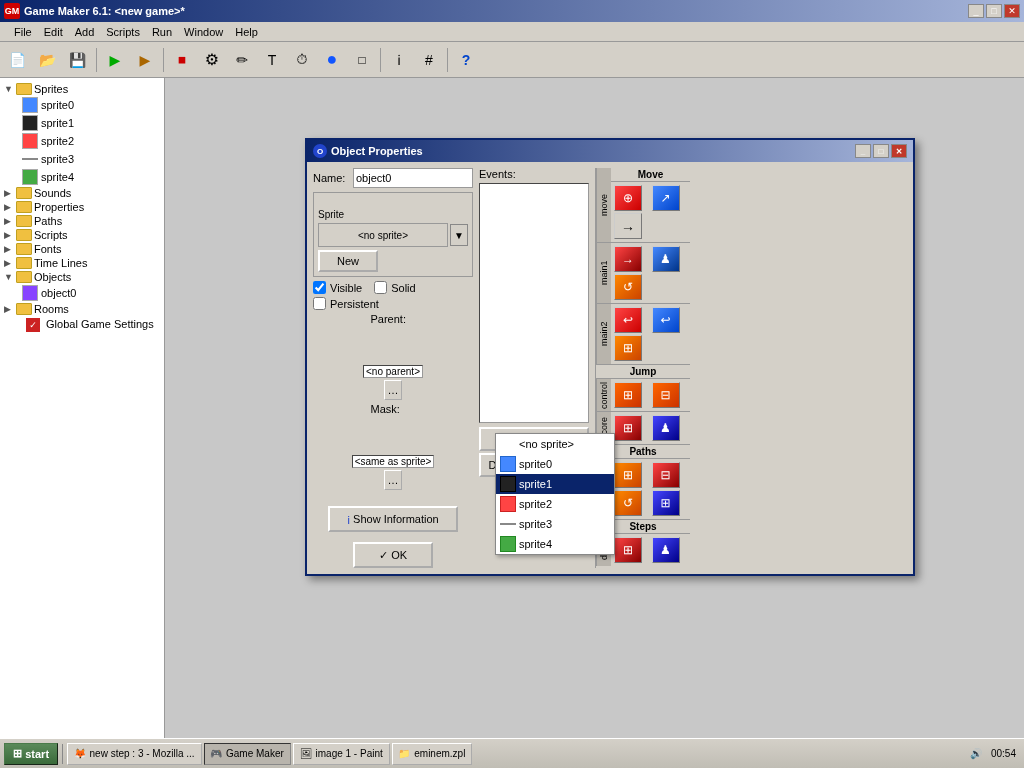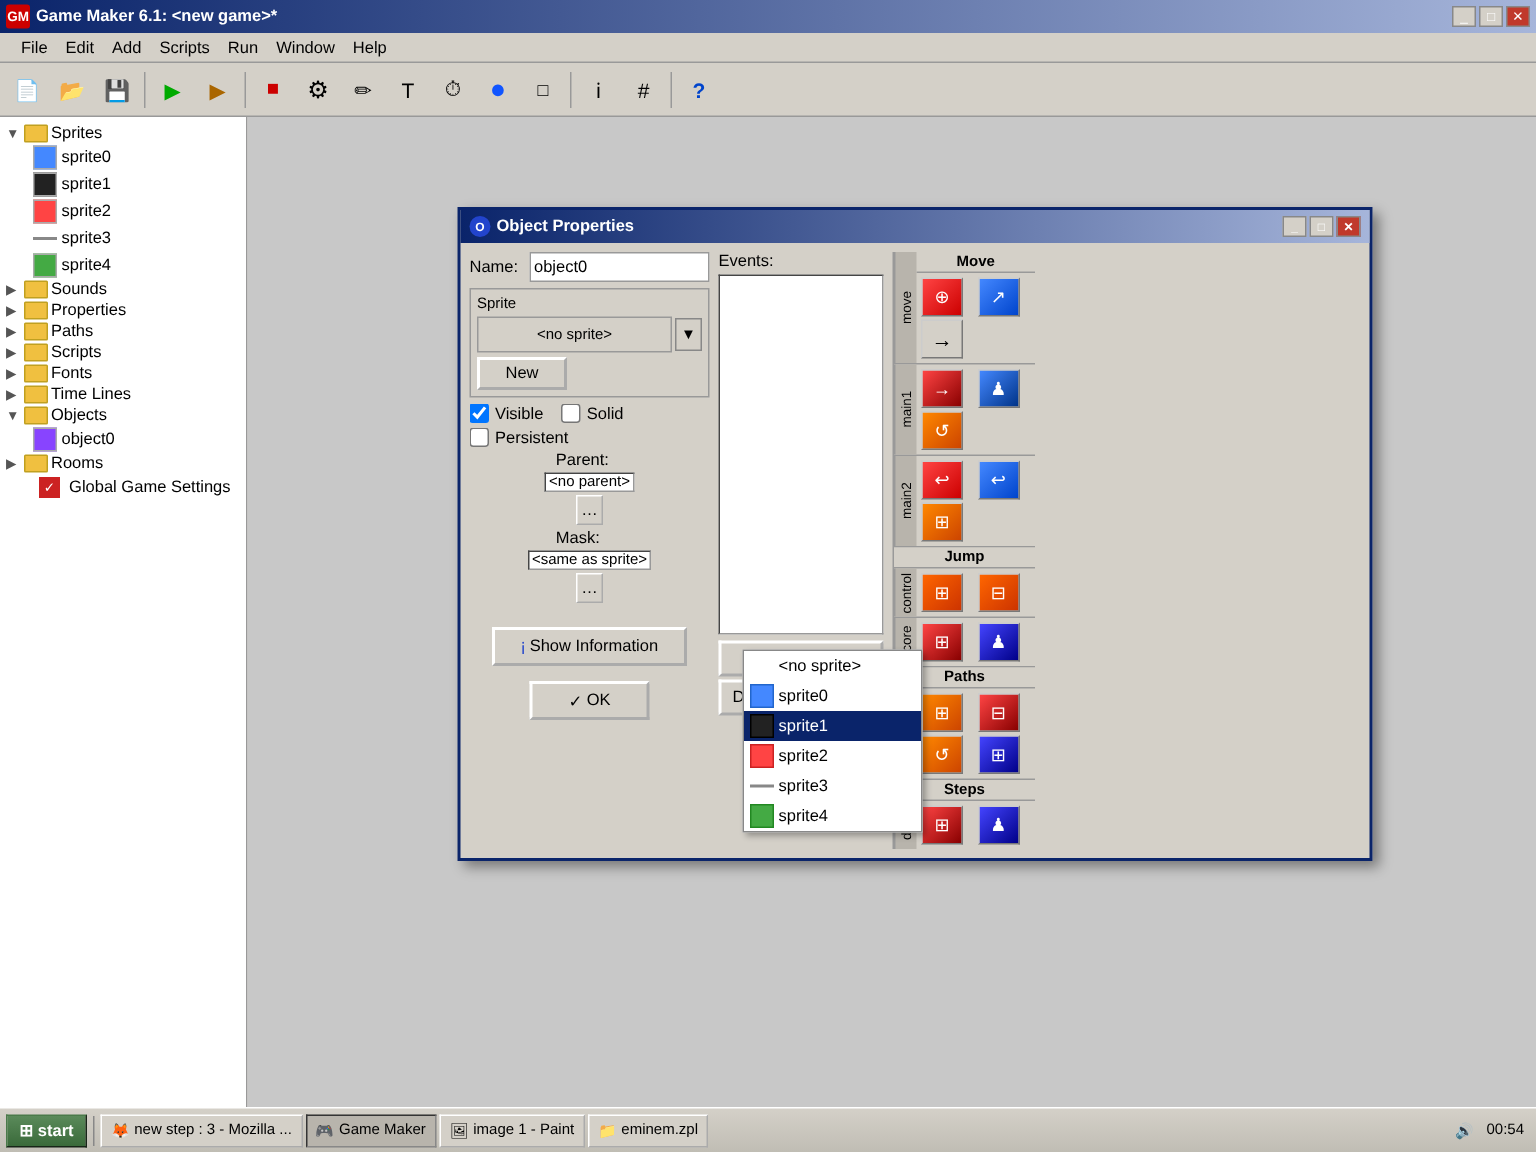--- a/index.html
+++ b/index.html
@@ -140,21 +140,21 @@
     .field-label { font-size: 11px; color: #000; min-width: 40px; }
     .field-input {
       flex: 1;
       height: 20px;
       border: 1px solid #999;
       background: white;
       padding: 0 2px;
       font-size: 11px;
     }
     .sprite-section { border: 1px solid #999; padding: 4px; margin-bottom: 4px; background: #d4d0c8; }
-    .sprite-section-label { font-size: 10px; margin-bottom: 3px; }
+    .sprite-section-label { font-size: 10px; margin-bottom: 3px; margin-top: 12px; }
     .sprite-preview {
       display: flex; align-items: center; gap: 2px; margin-bottom: 3px;
     }
     .sprite-preview-box {
       flex: 1; height: 24px; background: #d4d0c8; border: 1px solid #999;
       display: flex; align-items: center; justify-content: center; font-size: 10px;
     }
     .sprite-browse-btn { width: 18px; height: 22px; background: #d4d0c8; border: 1px solid #888; display: flex; align-items: center; justify-content: center; font-size: 10px; cursor: pointer; }
     .new-btn {
       width: 60px; height: 22px; background: #d4d0c8; border: 2px outset #fff;
@@ -162,21 +162,21 @@
     }
     .checkbox-row { display: flex; align-items: center; gap: 4px; margin: 3px 0; }
     .checkbox-row input[type=checkbox] { width: 13px; height: 13px; }
     .depth-row { display: flex; align-items: center; gap: 4px; margin: 3px 0; }
     .depth-input { width: 60px; height: 20px; border: 1px inset #999; background: white; font-size: 11px; padding: 0 2px; }
     .persistent-row { display: flex; align-items: center; gap: 4px; margin: 3px 0; }
     .field-row2 { display: flex; align-items: center; gap: 2px; margin: 3px 0; flex-direction: column; }
     .field-label2 { font-size: 11px; min-width: 45px; }
     .field-select {
       flex: 1; height: 20px; border: 1px inset #999; background: white; font-size: 10px; padding: 0 2px;
-      display: flex; align-items: center;
+      display: flex; align-items: center; margin-top: 38px;
     }
     .info-btn {
       width: 130px; height: 26px; background: #d4d0c8; border: 2px outset #fff;
       display: flex; align-items: center; justify-content: center; font-size: 11px; cursor: pointer; margin-top: 8px;
     }
 
     
     .dialog-events { width: 110px; flex-shrink: 0; }
     .panel-label { font-size: 11px; margin-bottom: 3px; }
     .events-list { border: 1px inset #999; height: 240px; background: white; margin-bottom: 4px; overflow-y: auto; }

